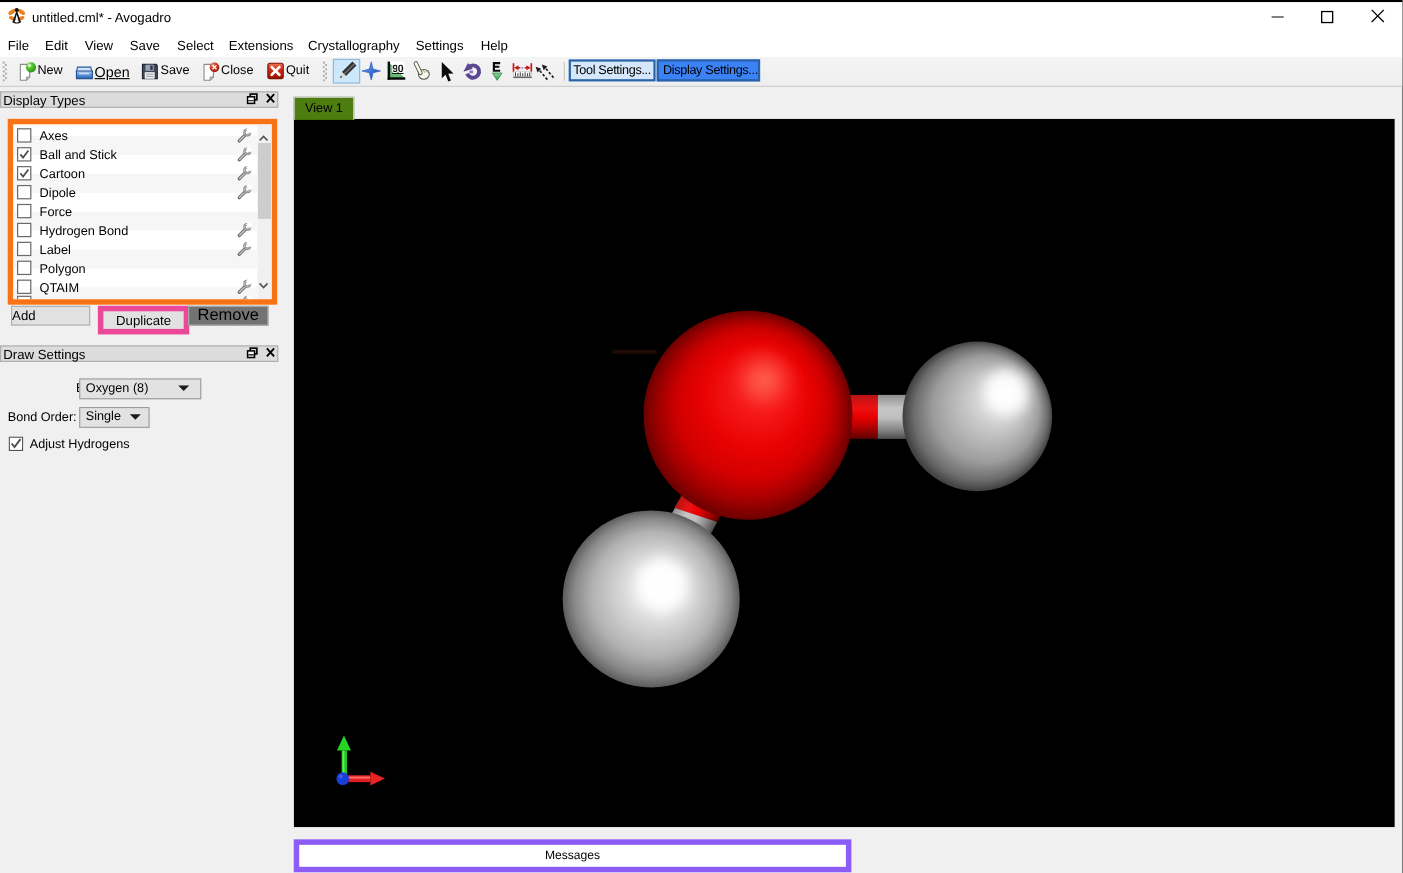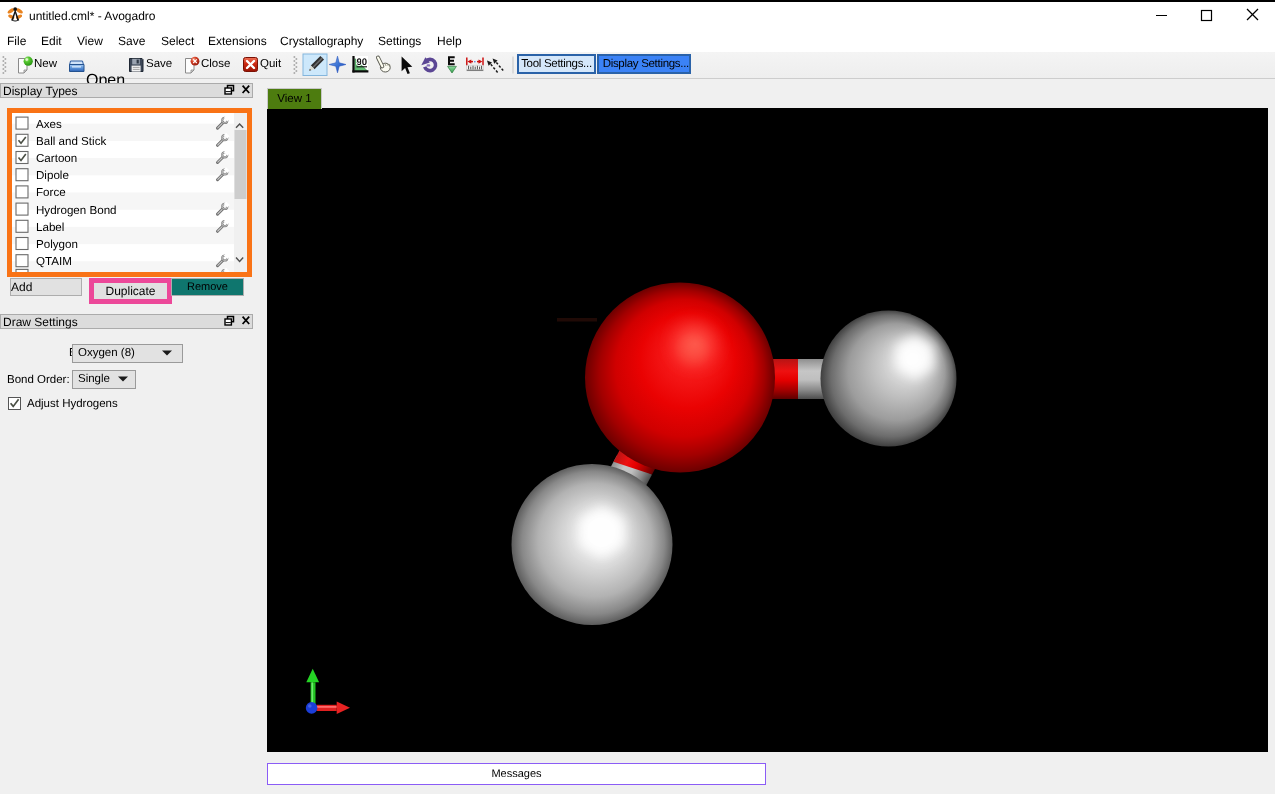--- a/index.html
+++ b/index.html
@@ -203,21 +203,21 @@
   <g stroke="#1a1a1a" stroke-width="1.5" stroke-dasharray="2.4,1.7" fill="none">
     <line x1="503.2" y1="18.6" x2="495.6" y2="9.6"></line>
     <line x1="497.6" y1="20.4" x2="490" y2="11.4"></line>
   </g>
   <polygon points="492.6,6.6 497.6,8.4 494.2,11.8" fill="#1a1a1a"></polygon>
   <polygon points="487,8.6 492,10.4 488.6,13.8" fill="#1a1a1a"></polygon>
 
   <line x1="513" y1="4.5" x2="513" y2="21.5" stroke="#c5c5c5" stroke-width="1"></line>
 </svg>
 <div class="abs txt" style="left:34px;top:58px;font-size:11.5px;">New</div>
-<div class="abs txt" style="left:86px;top:72px;font-size:16px;text-decoration:underline;">Open</div>
+<div class="abs txt" style="left:86px;top:58px;font-size:13px;text-decoration:underline;">Open</div>
 <div class="abs txt" style="left:146px;top:58px;font-size:11.5px;">Save</div>
 <div class="abs txt" style="left:201px;top:58px;font-size:11.5px;">Close</div>
 <div class="abs txt" style="left:260px;top:58px;font-size:11.5px;">Quit</div>
 <div class="abs" style="left:517px;top:54px;width:75px;height:16px;background:#d5e7fa;border:2px solid #2a62a8;font-size:11.5px;color:#000;text-align:center;line-height:16px;white-space:nowrap;letter-spacing:-0.3px;">Tool Settings...</div>
 <div class="abs" style="left:597px;top:54px;width:90px;height:16px;background:#3b82f6;border:2px solid #2a62a8;font-size:11.5px;color:#000;text-align:right;line-height:16px;white-space:nowrap;letter-spacing:-0.3px;">Display Settings...</div>
 
 <div class="abs" style="left:0;top:83px;width:251px;height:13px;background:#dcdcdc;border:1px solid #ababab;"></div>
 <div class="abs txt" style="left:3px;top:84px;font-size:12px;">Display Types</div>
 <svg class="abs" style="left:224px;top:84px;" width="28" height="12" viewBox="0 0 28 12">
   <rect x="3.5" y="1.5" width="6" height="5.2" fill="none" stroke="#000" stroke-width="1.5"></rect>
@@ -279,21 +279,21 @@
 
     <rect x="222" y="0" width="13" height="159" fill="#f0f0f0"></rect>
     <path d="M224,14.8 l3.6,-3.8 l3.6,3.8" fill="none" stroke="#505050" stroke-width="1.4"></path>
     <rect x="222.5" y="17" width="12" height="69" fill="#cdcdcd"></rect>
     <path d="M224,144.6 l3.6,3.8 l3.6,-3.8" fill="none" stroke="#505050" stroke-width="1.4"></path>
   </svg>
 </div>
 
 <div class="abs" style="left:10px;top:278px;width:70px;height:16px;background:#e1e1e1;border:1px solid #adadad;font-size:12px;text-align:left;line-height:16px;color:#000;">Add</div>
 <div class="abs" style="left:89px;top:278px;width:73px;height:16px;background:#e1e1e1;border:5px solid #ec4899;font-size:12px;text-align:center;line-height:16px;color:#000;">Duplicate</div>
-<div class="abs" style="left:171px;top:278px;width:71px;height:16px;background:#0f766e;border:1px solid #adadad;font-size:11px;text-align:center;line-height:16px;color:#000;">Remove</div>
+<div class="abs" style="left:171px;top:278px;width:71px;height:16px;background:#737373;border:1px solid #adadad;font-size:15px;text-align:center;line-height:16px;color:#000;">Remove</div>
 
 <div class="abs" style="left:0;top:314px;width:251px;height:13px;background:#dcdcdc;border:1px solid #ababab;"></div>
 <div class="abs txt" style="left:3px;top:315px;font-size:12px;">Draw Settings</div>
 <svg class="abs" style="left:224px;top:315px;" width="28" height="12" viewBox="0 0 28 12">
   <rect x="3.5" y="1.5" width="6" height="5.2" fill="none" stroke="#000" stroke-width="1.5"></rect>
   <rect x="1" y="4" width="6.4" height="6" fill="#fff" stroke="#000" stroke-width="1.4"></rect>
   <line x1="1.6" y1="7.6" x2="6.8" y2="7.6" stroke="#000" stroke-width="1"></line>
   <path d="M18.6,1.6 l6.6,7.4 M25.2,1.6 l-6.6,7.4" stroke="#000" stroke-width="1.7"></path>
 </svg>
 
@@ -401,13 +401,13 @@
     <rect x="49.5" y="596.8" width="20.2" height="6.2" fill="#e02020"></rect>
     <rect x="49.5" y="598" width="20.2" height="1.8" fill="#ff6a6a"></rect>
     <polygon points="83,599.8 69.7,593.6 69.7,606" fill="#e82222"></polygon>
     <circle cx="44.6" cy="599.9" r="5.8" fill="#1b3ed8"></circle>
     <circle cx="42.8" cy="598" r="1.8" fill="#4f6ae8" opacity="0.8"></circle>
   </g>
 </svg>
 
 <div class="abs" style="left:267px;top:88px;width:53px;height:20px;background:#4d7c0f;border:1px solid #c8c8c8;border-bottom:none;font-size:11.5px;text-align:center;line-height:20px;color:#000;">View 1</div>
 
-<div class="abs" style="left:267px;top:763px;width:497px;height:20px;background:#fff;border:1px solid #8b5cf6;font-size:11px;text-align:center;line-height:20px;color:#000;">Messages</div>
+<div class="abs" style="left:267px;top:763px;width:497px;height:20px;background:#fff;border:5px solid #8b5cf6;font-size:11px;text-align:center;line-height:20px;color:#000;">Messages</div>
 
 </body></html>

